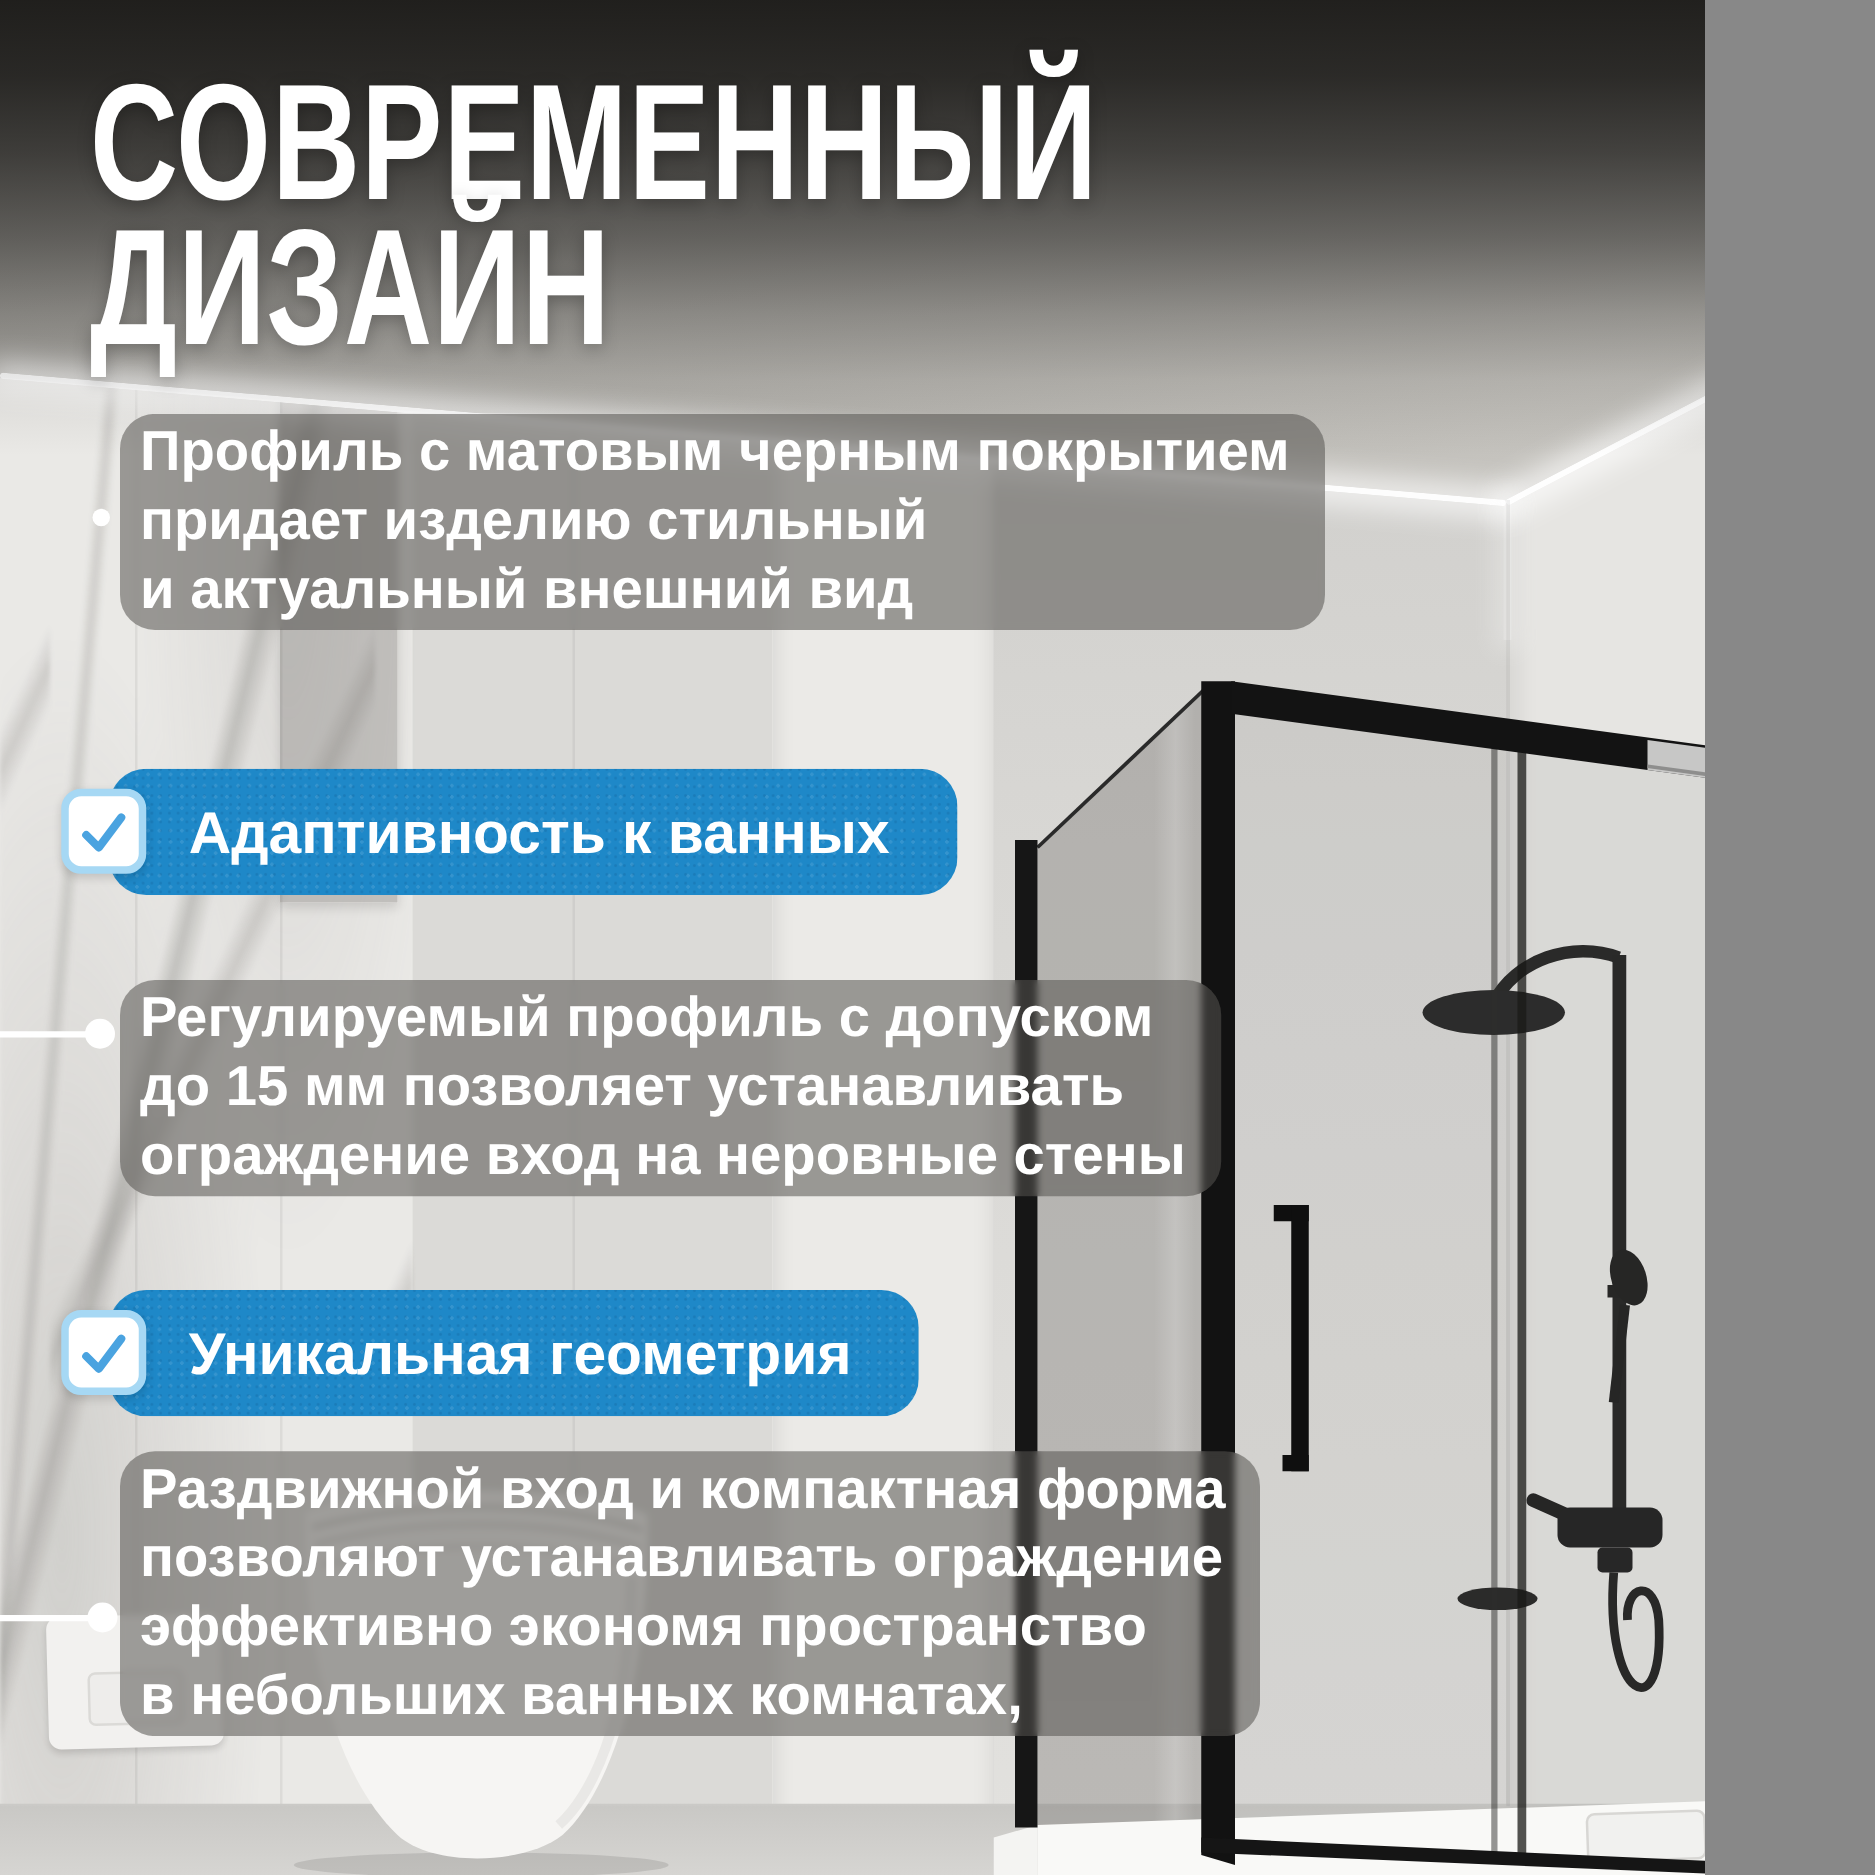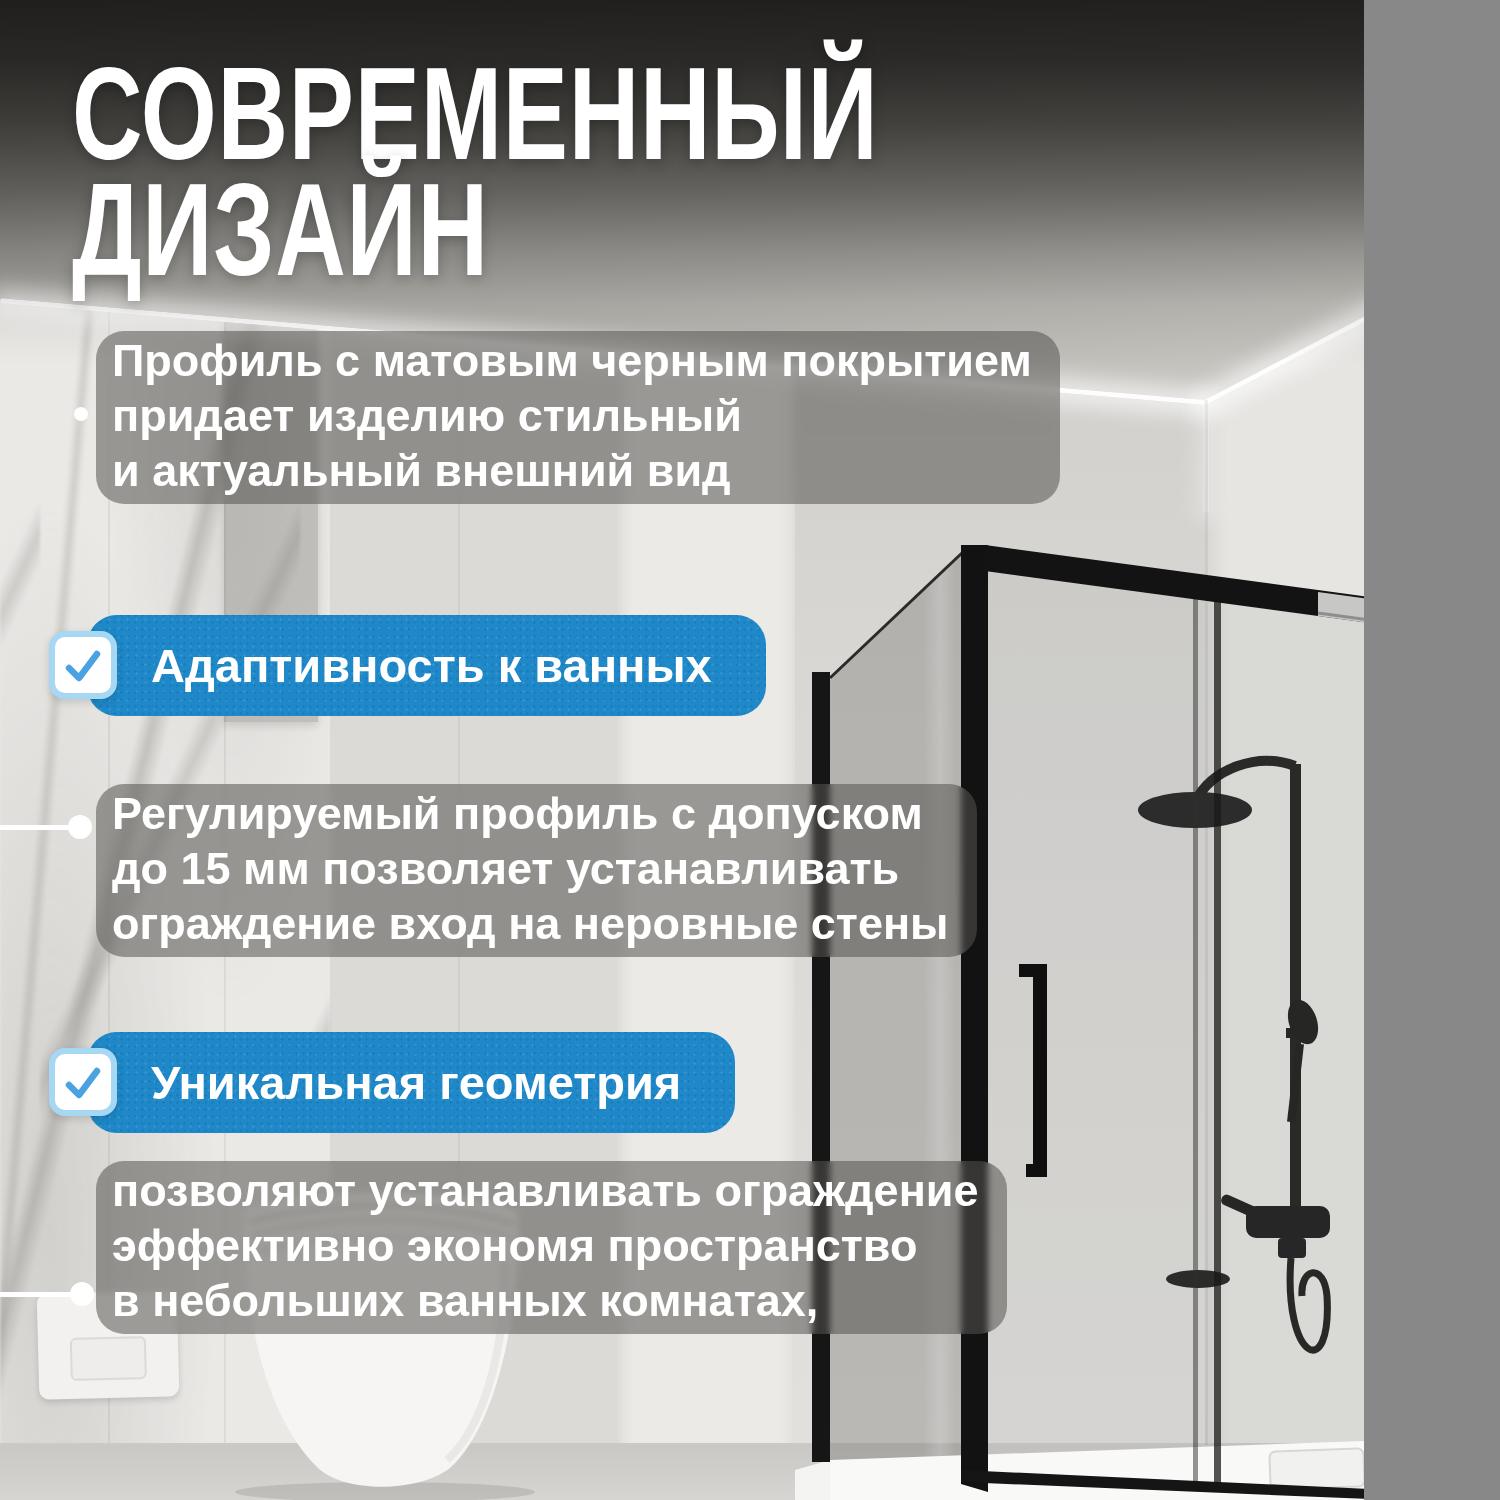--- a/index.html
+++ b/index.html
@@ -202,18 +202,19 @@
   </div>
   <div class="abs checkbox cb2">
     <svg width="44" height="44" viewBox="0 0 44 44">
       <polyline points="8,25 18,35 36,11" fill="none" stroke="#4aa3e0" stroke-width="6.5" stroke-linecap="round" stroke-linejoin="round"></polyline>
     </svg>
   </div>
 
   <div class="abs connector-line m3-line"></div>
   <div class="abs connector-dot m3-dot"></div>
   <div class="abs text-panel p3">
+    <div>Раздвижной вход и компактная форма</div>
     <div>позволяют устанавливать ограждение</div>
     <div>эффективно экономя пространство</div>
     <div>в небольших ванных комнатах,</div>
   </div>
 
 </div>
 
 </body></html>

